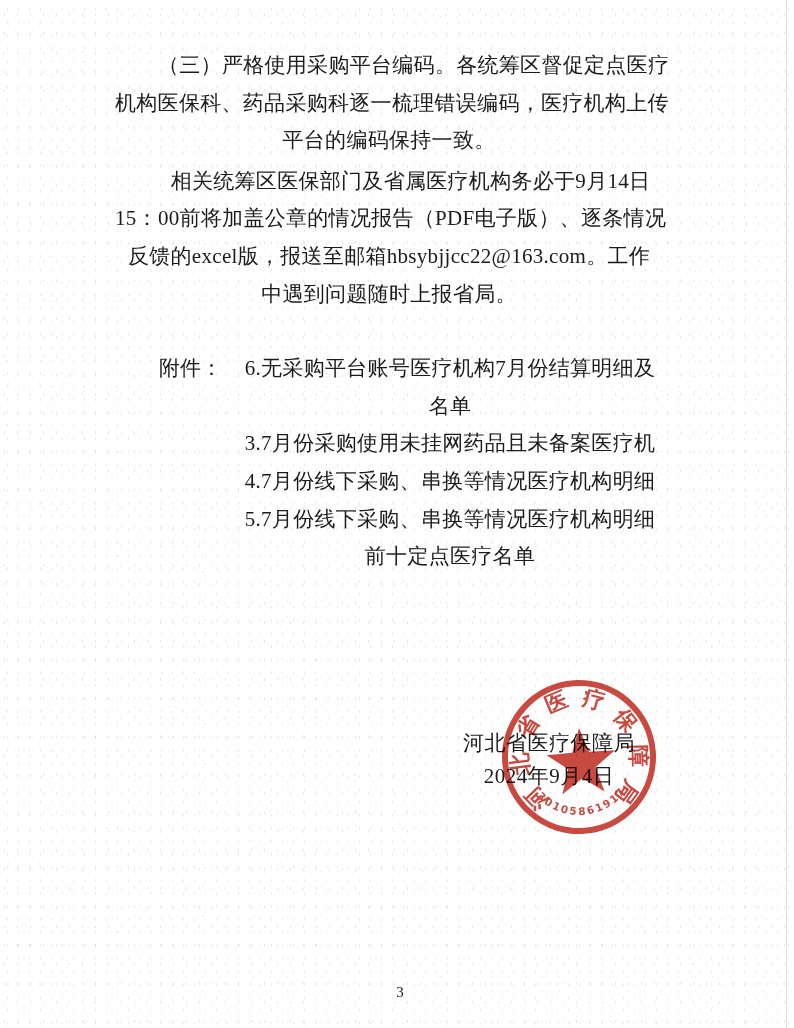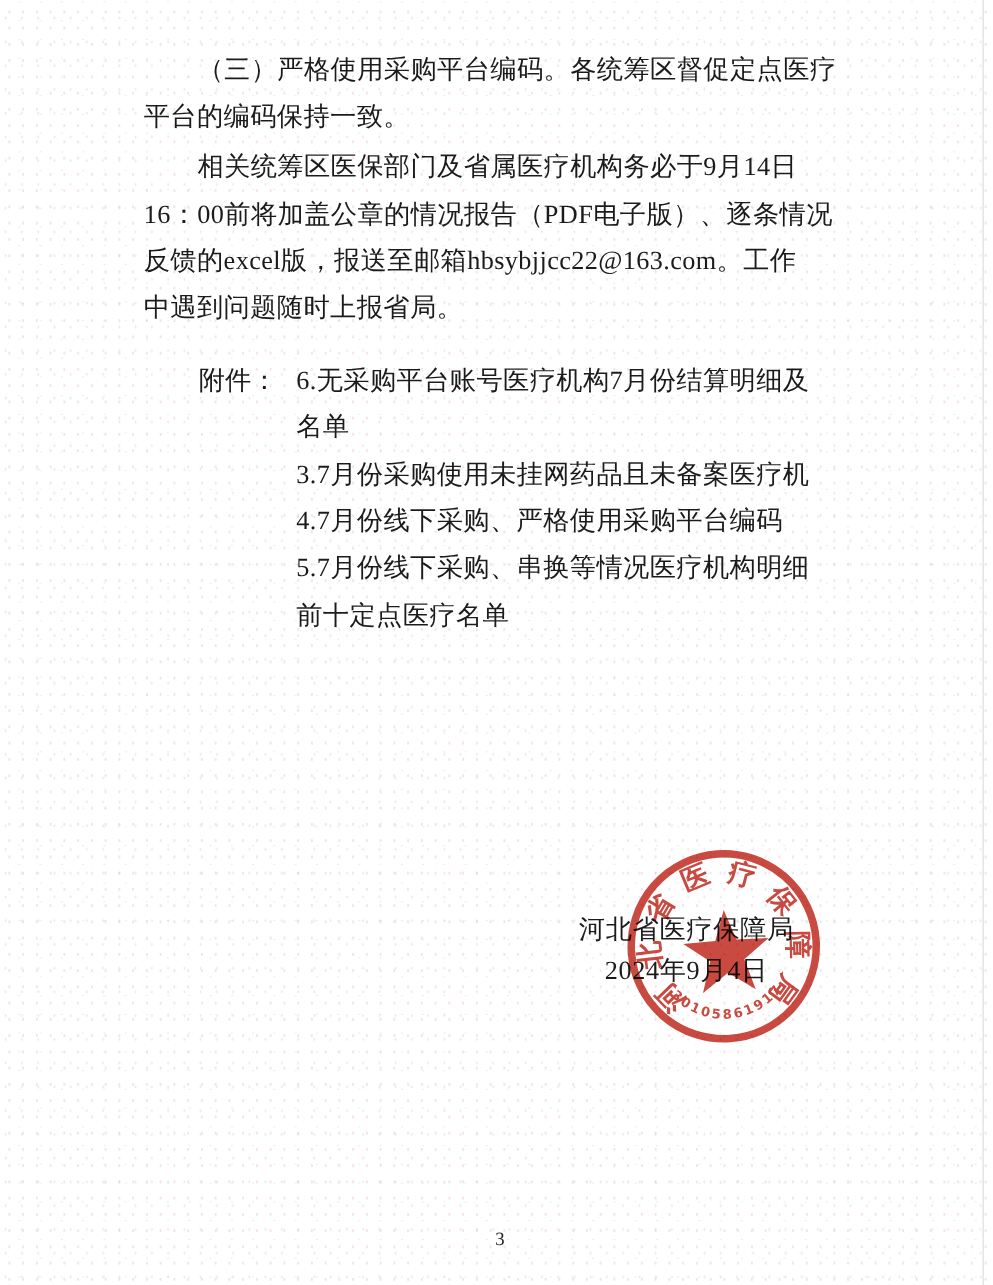--- a/index.html
+++ b/index.html
@@ -20,29 +20,30 @@
     background-size: 11px 13px, 17px 15px, 13px 19px;
     background-position: 2px 3px, 7px 9px, 11px 5px;
   }
   .page::after { 
     content: "";
     position: absolute; top: 0; right: 7px; width: 1px; height: 100%;
     background: rgba(150,170,150,0.35);
   }
   .content {
     position: absolute;
-    left: 115px; top: 37px; width: 548px;
+    left: 115px; top: 47px; width: 548px;
     color: #1b1b1b;
     font-size: 21px;
     line-height: 37.6px;
+    text-align: center;
   }
   .line { white-space: nowrap; letter-spacing: 0.3px; }
   .line.indent { text-indent: 43px; }
   .para2 { margin-top: 3px; }
-  .attachments { position: relative; margin-top: 20px; }
+  .attachments { position: relative; margin-top: 37px; }
   .att-label { position: absolute; left: 44px; top: 0; white-space: nowrap; }
   .att-lines { margin-left: 122px; }
   .signature {
     position: absolute; left: 427px; top: 727px; width: 244px;
     color: #1b1b1b; font-size: 21px; line-height: 33px;
     text-align: center; letter-spacing: 0.5px;
   }
   .seal {
     position: absolute; left: 469px; top: 647px; width: 220px; height: 220px;
     mix-blend-mode: multiply; opacity: 0.92;
@@ -67,49 +68,50 @@
 <body>
 
 <div class="page">
 
   <div class="content">
 
     <div class="para para1">
 
         <div class="line indent">（三）严格使用采购平台编码。各统筹区督促定点医疗</div>
 
+        <div class="line">机构医保科、药品采购科逐一梳理错误编码，医疗机构上传</div>
 
 
         <div class="line">平台的编码保持一致。</div>
       </div>
 
     <div class="para para2">
 
         <div class="line indent">相关统筹区医保部门及省属医疗机构务必于9月14日</div>
 
-        <div class="line">16：00前将加盖公章的情况报告（PDF电子版）、逐条情况</div>
+        <div class="line">15：00前将加盖公章的情况报告（PDF电子版）、逐条情况</div>
 
         <div class="line">反馈的excel版，报送至邮箱hbsybjjcc22@163.com。工作</div>
 
         <div class="line">中遇到问题随时上报省局。</div>
       </div>
 
     <div class="attachments">
       <span class="att-label">附件：</span>
       <div class="att-lines">
 
 
           <div class="line">6.无采购平台账号医疗机构7月份结算明细及</div>
 
           <div class="line">名单</div>
 
           <div class="line">3.7月份采购使用未挂网药品且未备案医疗机</div>
 
 
-          <div class="line">4.7月份线下采购、严格使用采购平台编码</div>
+          <div class="line">4.7月份线下采购、串换等情况医疗机构明细</div>
 
           <div class="line">5.7月份线下采购、串换等情况医疗机构明细</div>
 
           <div class="line">前十定点医疗名单</div>
         </div>
     </div>
 
   </div>
 
   <div class="signature">

